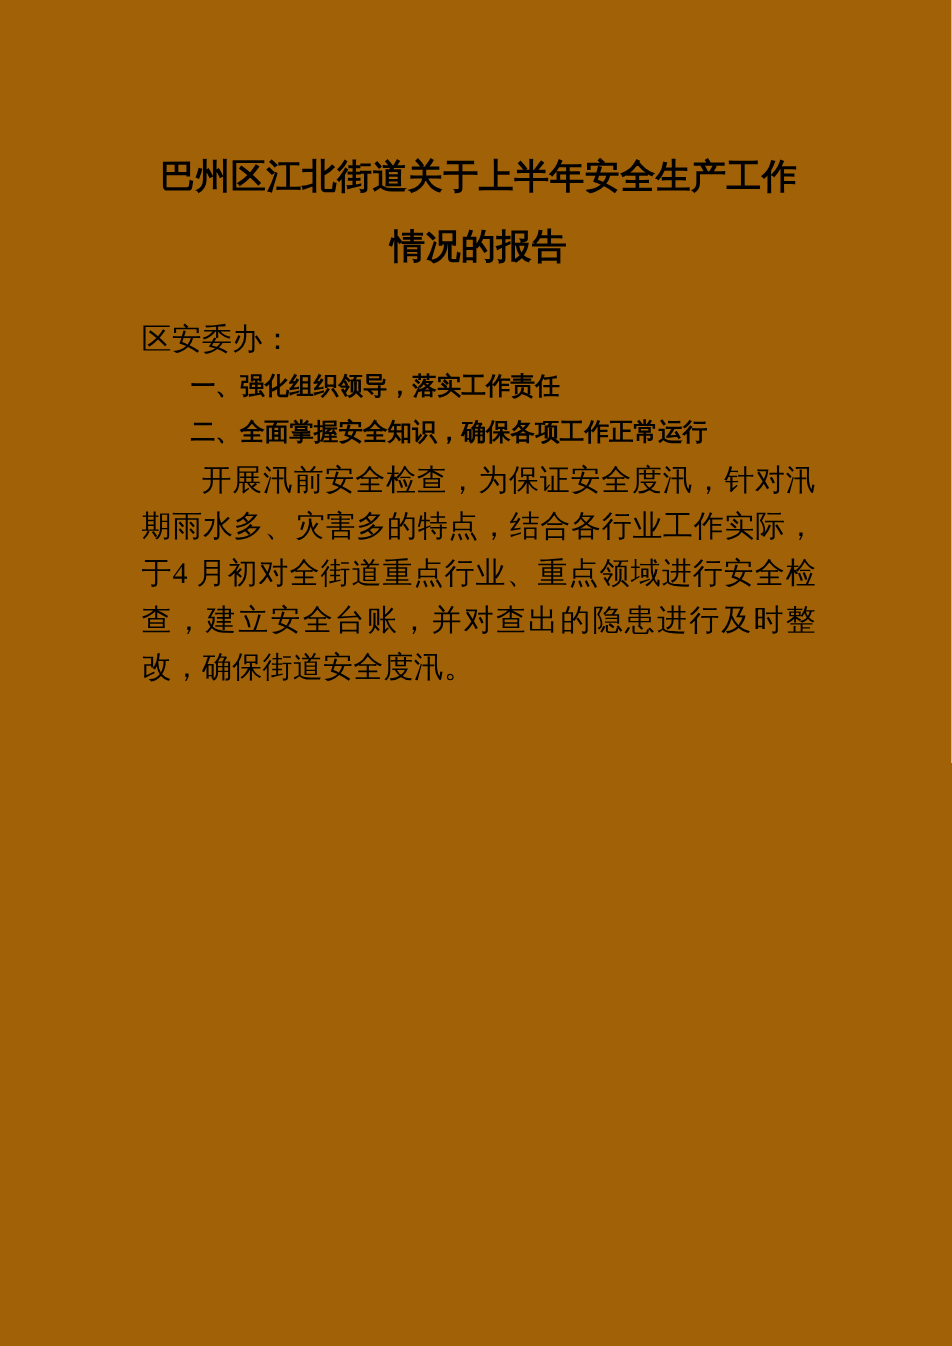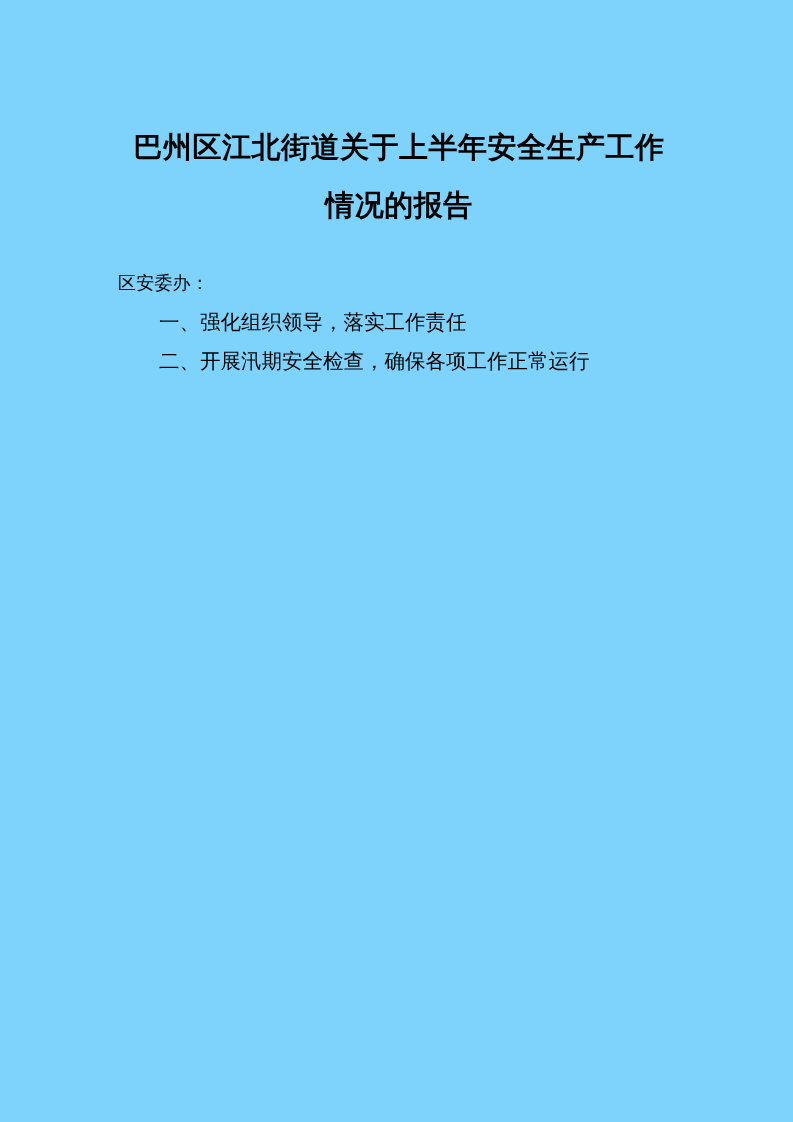--- a/index.html
+++ b/index.html
@@ -8,21 +8,21 @@
     background: #ffffff;
   }
   body {
     font-family: "Liberation Serif", "DejaVu Serif", serif;
     color: #000000;
   }
   .page {
     width: 793px;
     height: 1122px;
     box-sizing: border-box;
-    background: #7dd3fc;
+    background: #a16207;
     position: relative;
     overflow: hidden;
     padding-left: 16px;
   }
   .content {
     position: absolute;
     left: 118px;
     top: 118px;
     width: 562px;
   }
@@ -30,49 +30,50 @@
     font-family: "DejaVu Serif", "Liberation Serif", serif;
     font-weight: bold;
     font-size: 29px;
     line-height: 58px;
     text-align: center;
     letter-spacing: 0.5px;
     margin: 0 0 30px 0;
     padding: 0 8px;
   }
   p.para {
-    font-size: 18px;
+    font-size: 25px;
     line-height: 39px;
     margin: 0;
     text-align: justify;
     text-justify: inter-ideograph;
     letter-spacing: 0.2px;
   }
   p.indent {
     text-indent: 2em;
   }
   p.heading {
-    font-weight: normal;
+    font-weight: bold;
     text-indent: 2em;
     font-size: 20.5px;
     line-height: 39px;
     margin: 0;
   }
 </style>
 </head>
 <body>
 
 <div class="page">
   <div class="content">
 
     <h1 class="doc-title">巴州区江北街道关于上半年安全生产工作情况的报告</h1>
 
     <p class="para">区安委办：</p>
 
 
     <p class="heading">一、强化组织领导，落实工作责任</p>
 
 
-    <p class="heading">二、开展汛期安全检查，确保各项工作正常运行</p>
+    <p class="heading">二、全面掌握安全知识，确保各项工作正常运行</p>
 
+    <p class="para indent">开展汛前安全检查，为保证安全度汛，针对汛期雨水多、灾害多的特点，结合各行业工作实际，于4 月初对全街道重点行业、重点领域进行安全检查，建立安全台账，并对查出的隐患进行及时整改，确保街道安全度汛。</p>
 
   </div>
 </div>
 
 </body></html>

